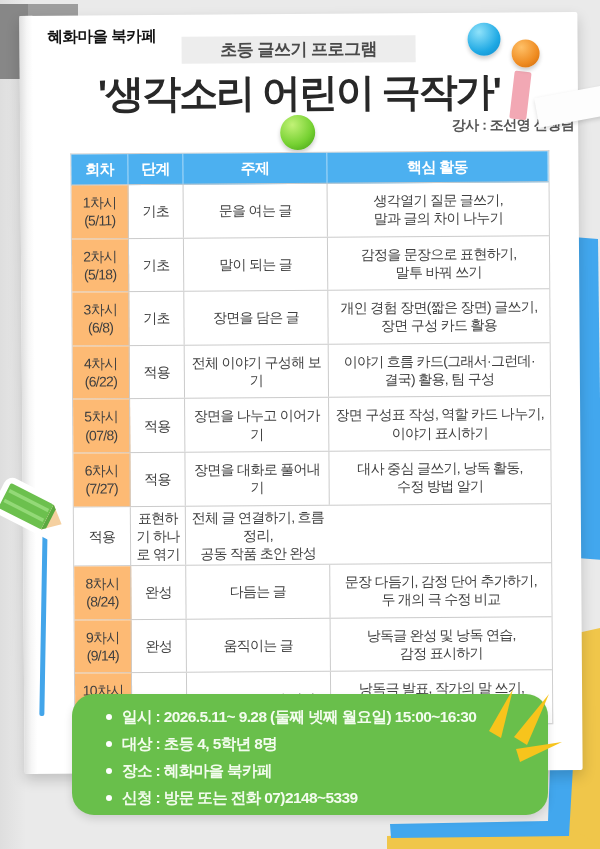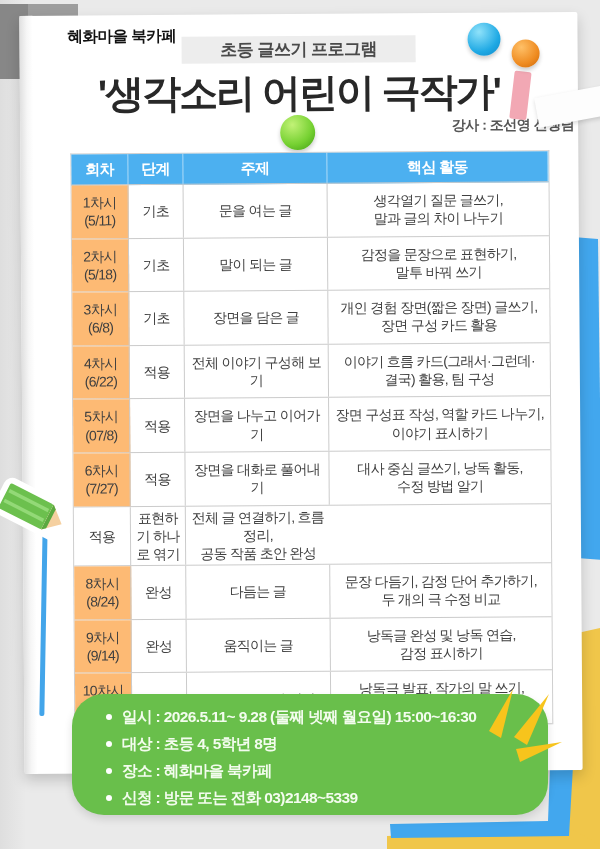--- a/index.html
+++ b/index.html
@@ -18,21 +18,21 @@
   
   .page{
     position:absolute;left:22px;top:14px;width:558px;height:758px;z-index:2;
     background:#ffffff;border-radius:2px;
     transform:rotate(-0.4deg);
     box-shadow:0 6px 14px rgba(0,0,0,.18);
   }
   .page::before{content:"";position:absolute;left:0;top:0;bottom:0;width:13px;
     background:linear-gradient(90deg,#e0e0e0,#f6f6f6 55%,#ffffff);}
 
-  .brand{position:absolute;left:48px;top:11px;font-size:15.5px;font-weight:800;color:#111;letter-spacing:-0.5px;}
+  .brand{position:absolute;left:28px;top:11px;font-size:15.5px;font-weight:800;color:#111;letter-spacing:-0.5px;}
   .program-tag{position:absolute;left:162px;top:22px;width:234px;height:27px;background:#ededed;
     text-align:center;line-height:27px;font-size:17px;font-weight:800;color:#4a4a4a;letter-spacing:-0.5px;}
   .main-title{position:absolute;left:0;right:0;top:52px;text-align:center;
     font-size:39px;font-weight:900;color:#282828;letter-spacing:-2px;}
   .instructor{position:absolute;right:4px;top:104px;width:220px;text-align:right;
     font-size:14px;font-weight:700;color:#565656;letter-spacing:-0.5px;}
 
   .ball{position:absolute;border-radius:50%;}
   .ball-blue{left:448px;top:10px;width:33px;height:33px;
     background:radial-gradient(circle at 35% 28%,#8fe2fa,#1fa9e4 62%,#0f86c6);
@@ -63,21 +63,21 @@
   .cell.session{background:#fdba74;}
   .cell .l2{display:block;}
 
   
   .pencil-line{position:absolute;left:41px;top:524px;width:4.5px;height:192px;background:#43a5ea;
     border-radius:2px;transform:rotate(1deg);z-index:3;}
   .pencil-svg{position:absolute;left:-6px;top:468px;z-index:4;}
 
   
   .info-box{position:absolute;left:72px;top:694px;width:476px;height:121px;background:#69bf4b;
-    border-radius:32px;z-index:5;box-shadow:0 4px 8px rgba(0,0,0,.12);
+    border-radius:22px;z-index:5;box-shadow:0 4px 8px rgba(0,0,0,.12);
     padding:13px 0 0 34px;box-sizing:border-box;}
   .info-line{display:flex;align-items:flex-start;margin-bottom:7px;
     font-size:15.5px;font-weight:700;color:#f3fcee;letter-spacing:-0.6px;line-height:20px;}
   .bullet{width:6px;height:6px;border-radius:50%;background:#ffffff;margin:7px 10px 0 0;flex:0 0 6px;}
 
   .burst-svg{position:absolute;left:0;top:0;z-index:6;}
 </style>
 </head>
 <body>
 
@@ -252,21 +252,21 @@
     <div class="info-line">
         <span class="bullet"></span>
         <span>대상 : 초등 4, 5학년 8명</span>
       </div>
     <div class="info-line">
         <span class="bullet"></span>
         <span>장소 : 혜화마을 북카페</span>
       </div>
     <div class="info-line">
         <span class="bullet"></span>
-        <span>신청 : 방문 또는 전화 03)2148~5339</span>
+        <span>신청 : 방문 또는 전화 07)2148~5339</span>
       </div>
   </div>
 
   <svg class="burst-svg" width="600" height="849">
     <polygon points="513,689 489,731 501,738" fill="#f7c41c"></polygon>
     <polygon points="549,694 514,737 527,745" fill="#f7c41c"></polygon>
     <polygon points="562,742 516,749 520,762" fill="#f7c41c"></polygon>
   </svg>
 
 </div>

